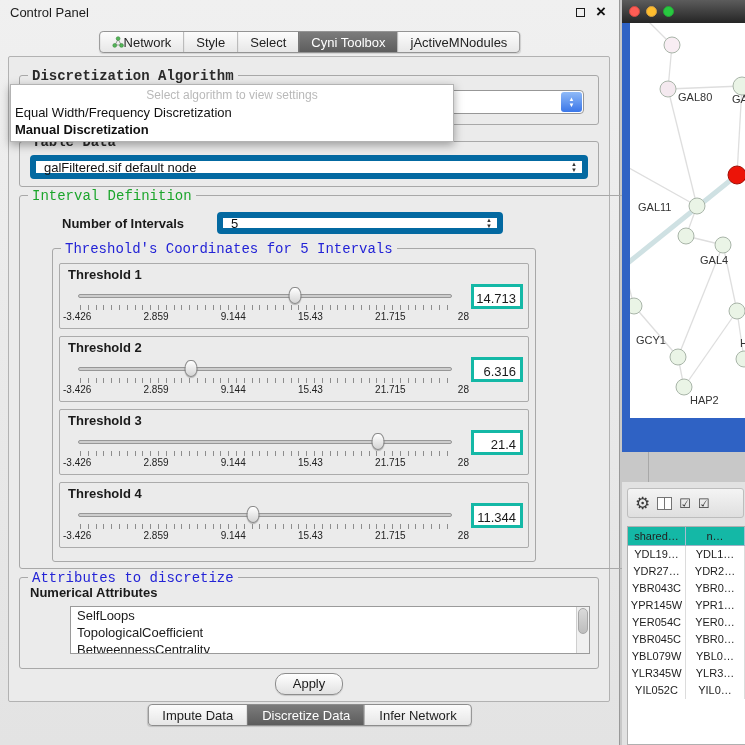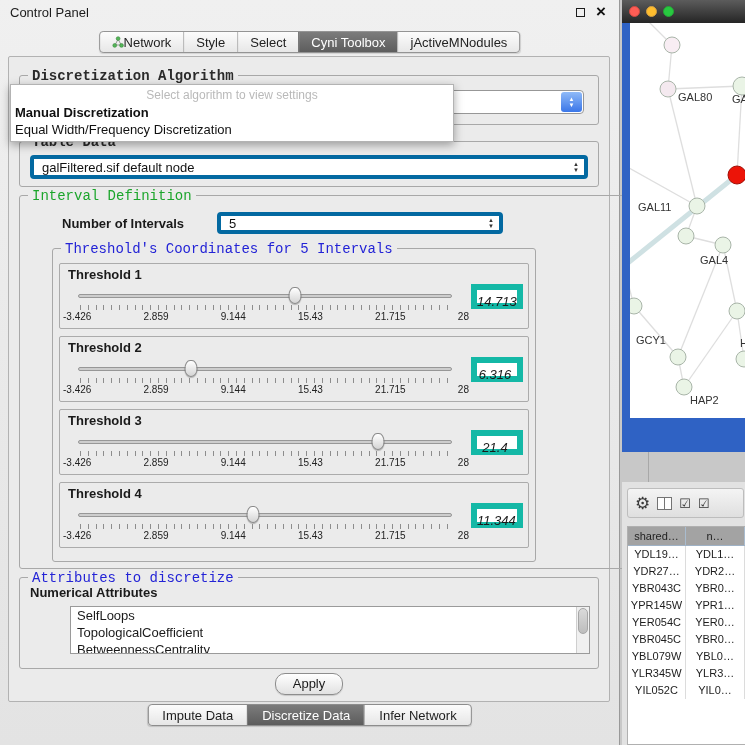--- a/index.html
+++ b/index.html
@@ -43,36 +43,36 @@
 
   
   #algo-popup { position:absolute; left:10px; top:84px; width:444px; z-index:30; background:#fff;
     border:1px solid #b3b3b3; box-shadow:0 3px 9px rgba(0,0,0,.35); padding-bottom:3px; }
   .popup-placeholder { text-align:center; color:#b9b9b9; font-size:12px; padding:3px 0 2px; }
   .popup-opt { font-size:13px; padding:1px 4px; color:#111; }
   .popup-opt.bold { font-weight:bold; }
 
   
   #tabledata-group { left:10px; top:84px; width:580px; height:46px; }
-  .combo { position:absolute; background:#fff; border:4px solid #0369a1; border-radius:4px; }
+  .combo { position:absolute; background:#fff; border:6px solid #0369a1; border-radius:4px; }
   .combo-text { position:absolute; left:8px; top:50%; transform:translateY(-50%); white-space:nowrap; font-size:13px; color:#111; }
   .mini-arrows { position:absolute; right:5px; top:50%; transform:translateY(-50%); display:flex; flex-direction:column; align-items:center; }
   .mini-arrows span { font-size:6px; line-height:6px; color:#333; }
   #tabledata-combo { left:10px; right:10px; top:13px; height:24px; }
 
   
   #interval-group { left:10px; top:138px; width:630px; height:374px; }
   #nintervals-label { position:absolute; left:42px; top:20px; font-weight:bold; font-size:13px; }
   #nintervals-combo { left:197px; top:16px; width:286px; height:22px; }
 
   #thresholds-group { left:32px; top:52px; width:484px; height:314px; }
   .thr-box { position:absolute; left:6px; width:470px; height:66px; border:1px solid #ababab; border-radius:2px; background:#ebebeb; }
   .thr-label { position:absolute; left:8px; top:3px; font-weight:bold; font-size:13px; }
-  .thr-value { position:absolute; right:5px; top:20px; width:52px; height:25px; background:#fff; border:6px solid #14b8a6;
-    font-size:13px; text-align:center; line-height:23px; padding-right:4px;font-style:italic; }
+  .thr-value { position:absolute; right:5px; top:20px; width:52px; height:25px; background:#fff; border:3px solid #14b8a6;
+    font-size:13px; text-align:right; line-height:23px; padding-right:4px; }
   .slider { position:absolute; left:10px; right:68px; top:21px; height:42px; }
   .track { position:absolute; left:8px; right:8px; top:9px; height:4px; background:#cdcdcd; border:1px solid #979797; border-radius:2px; }
   .thumb { position:absolute; top:2px; width:13px; height:17px; transform:translateX(-50%);
     background:linear-gradient(#ffffff,#d4d4d4); border:1px solid #8a8a8a;
     border-radius:6px 6px 7px 7px / 9px 9px 8px 8px; box-shadow:0 1px 1px rgba(0,0,0,.25); }
   .ticks { position:absolute; left:10px; right:10px; top:20px; height:5px;
     background:repeating-linear-gradient(to right,#8d8d8d 0 1px,transparent 1px 7.8px); }
   .scale { position:absolute; left:-7px; right:-9px; top:26px; display:flex; justify-content:space-between; font-size:10px; color:#222; }
 
   
@@ -111,21 +111,21 @@
     background:linear-gradient(#f7f7f7,#d2d2d2); border-top:1px solid #ababab; border-bottom:1px solid #9b9b9b;
     font-size:12px; line-height:21px; padding-left:10px; color:#1e1e1e; }
   #table-area { position:absolute; left:622px; top:482px; width:123px; bottom:0; background:#e2e2e2; }
   #tp-toolbar { position:absolute; left:5px; top:6px; right:1px; height:30px; background:linear-gradient(#f4f4f4,#dfdfdf);
     border:1px solid #bdbdbd; border-radius:3px; display:flex; align-items:center; gap:7px; padding:0 7px; }
   .tool-glyph { font-size:13px; color:#333; }
   .tool-glyph.gear { font-size:17px; color:#3a3a3a; }
   .cols-icon { display:inline-block; width:15px; height:13px; border:1px solid #737373;
     background:linear-gradient(to right,#fdfdfd 6px,#737373 6px,#737373 7px,#fdfdfd 7px); }
   #tp-table { position:absolute; left:5px; top:44px; right:0; bottom:0; background:#fff; border:1px solid #b0b0b0; border-right:none; overflow:hidden; }
-  .trh { display:flex; height:19px; background:#a3a3a3; border-bottom:1px solid #9fb2c6; }
+  .trh { display:flex; height:19px; background:#14b8a6; border-bottom:1px solid #9fb2c6; }
   .th { width:58px; font-size:11px; line-height:18px; text-align:center; border-right:1px solid #a9bccf; overflow:hidden; white-space:nowrap; color:#222; }
   .th.grow { flex:1; }
   .trow { display:flex; height:17px; }
   .td { width:58px; font-size:11px; line-height:17px; text-align:center; border-right:1px solid #dcdcdc; overflow:hidden; white-space:nowrap; color:#1d1d1d; }
   .td.grow { flex:1; }
 </style>
 </head>
 <body>
 
 <div id="screen">
@@ -286,22 +286,22 @@
           </div>
         </div>
       </div>
 
       <div id="apply-btn">Apply</div>
     </div>
 
     <div id="algo-popup">
       <div class="popup-placeholder">Select algorithm to view settings</div>
       <div id="popup-options">
+          <div class="popup-opt">Equal Width/Frequency Discretization</div>
           <div class="popup-opt bold">Manual Discretization</div>
-          <div class="popup-opt">Equal Width/Frequency Discretization</div>
         </div>
     </div>
 
     <div id="bottom-tabs">
         <div class="btab">Impute Data</div>
         <div class="btab selected">Discretize Data</div>
         <div class="btab">Infer Network</div>
       </div>
   </div>
 

